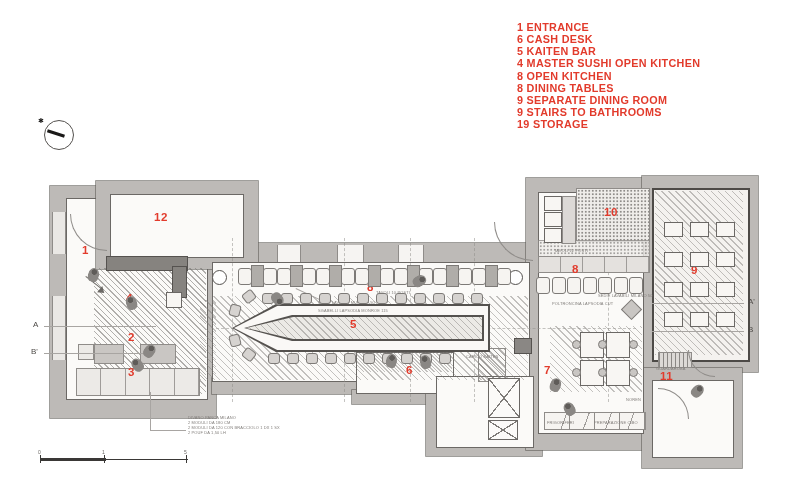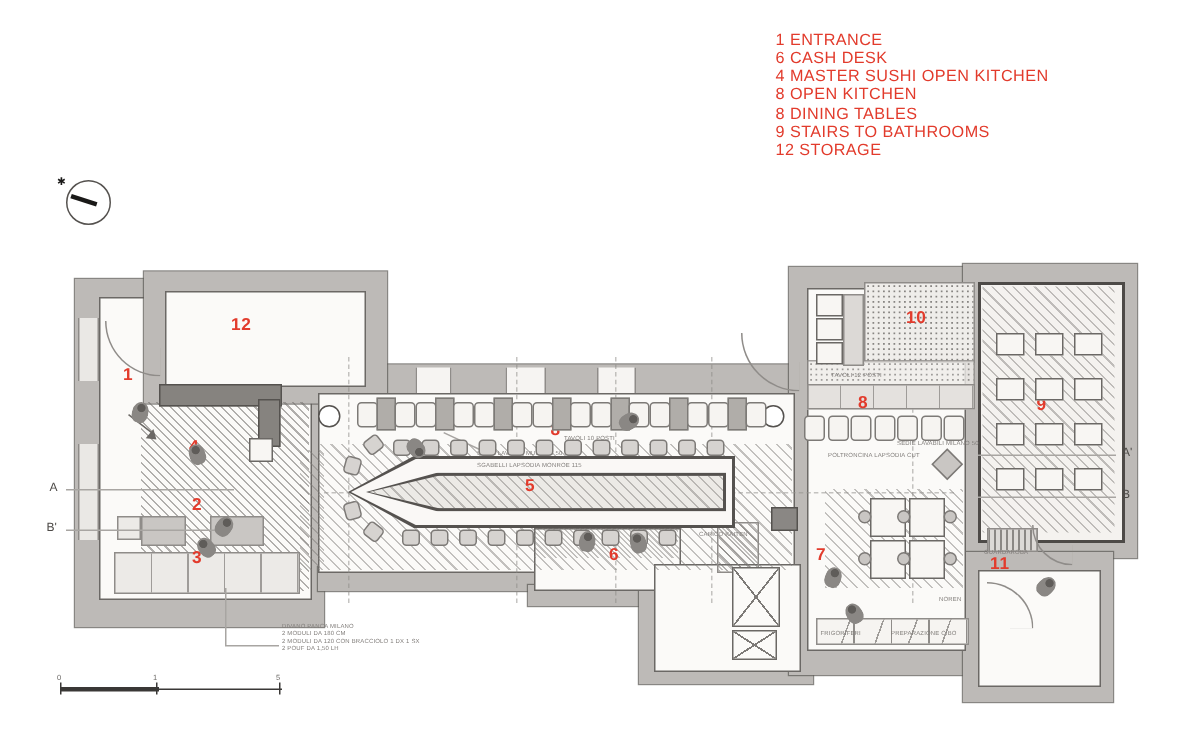--- a/index.html
+++ b/index.html
@@ -32,44 +32,46 @@
         background-image:linear-gradient(to top right,transparent calc(50% - .6px),#7d7a77 calc(50% - .6px) calc(50% + .6px),transparent calc(50% + .6px)),
                          linear-gradient(to bottom right,transparent calc(50% - .6px),#7d7a77 calc(50% - .6px) calc(50% + .6px),transparent calc(50% + .6px));}
   
   .kclip{position:absolute;clip-path:polygon(0 50%,17% 0,100% 0,100% 100%,17% 100%);}
   
   .room-label{position:absolute;color:#e23b2c;font-weight:bold;font-size:11.5px;letter-spacing:.5px;white-space:nowrap;}
   .tiny{position:absolute;font-size:6px;color:#807d7a;transform:scale(.66);transform-origin:0 0;white-space:nowrap;letter-spacing:.2px;}
   .section-label{position:absolute;font-size:8px;color:#4d4a47;white-space:nowrap;}
   .scale-tick{position:absolute;font-size:5px;color:#6b6865;}
   #legend{position:absolute;left:517px;top:21px;}
-  .legend-item{color:#e23b2c;font-weight:normal;font-size:10.8px;line-height:12.15px;letter-spacing:.3px;white-space:nowrap;}
+  .legend-item{color:#e23b2c;font-weight:bold;font-size:10.8px;line-height:12.15px;letter-spacing:.3px;white-space:nowrap;}
   
   #north{position:absolute;left:44px;top:120px;width:28px;height:28px;border:1px solid #55524f;border-radius:50%;}
   #north .needle{position:absolute;left:2px;top:11px;width:18px;height:2.6px;background:#1a1918;transform:rotate(18deg);}
   #north .nstar{position:absolute;left:-7px;top:-4px;font-size:7px;color:#1a1918;}
   
   #scalebar{position:absolute;left:36px;top:443px;width:160px;height:24px;}
   #scalebar .bar{position:absolute;left:4px;top:16px;width:148px;height:1px;background:#3a3836;}
   #scalebar .bart{position:absolute;left:4px;top:15px;width:66px;height:3px;background:#3a3836;}
   #scalebar .vt{position:absolute;top:12px;width:1px;height:8px;background:#3a3836;}
 </style>
 </head>
 <body>
 
 <div id="stage">
 
   <div id="legend">
       <div class="legend-item">1 ENTRANCE</div>
       <div class="legend-item">6 CASH DESK</div>
+      <div class="legend-item">5 KAITEN BAR</div>
       <div class="legend-item">4 MASTER SUSHI OPEN KITCHEN</div>
       <div class="legend-item">8 OPEN KITCHEN</div>
       <div class="legend-item">8 DINING TABLES</div>
+      <div class="legend-item">9 SEPARATE DINING ROOM</div>
       <div class="legend-item">9 STAIRS TO BATHROOMS</div>
-      <div class="legend-item">12 STORAGE</div>
+      <div class="legend-item">19 STORAGE</div>
     </div>
 
   <div id="north">
     <div class="needle"></div>
     <div class="nstar">✱</div>
   </div>
 
   <div id="plan" class="abs" style="left:0;top:0;width:800px;height:489px;">
 
     <div class="wall" style="left:50px;top:186px;width:166px;height:232px;"></div>

